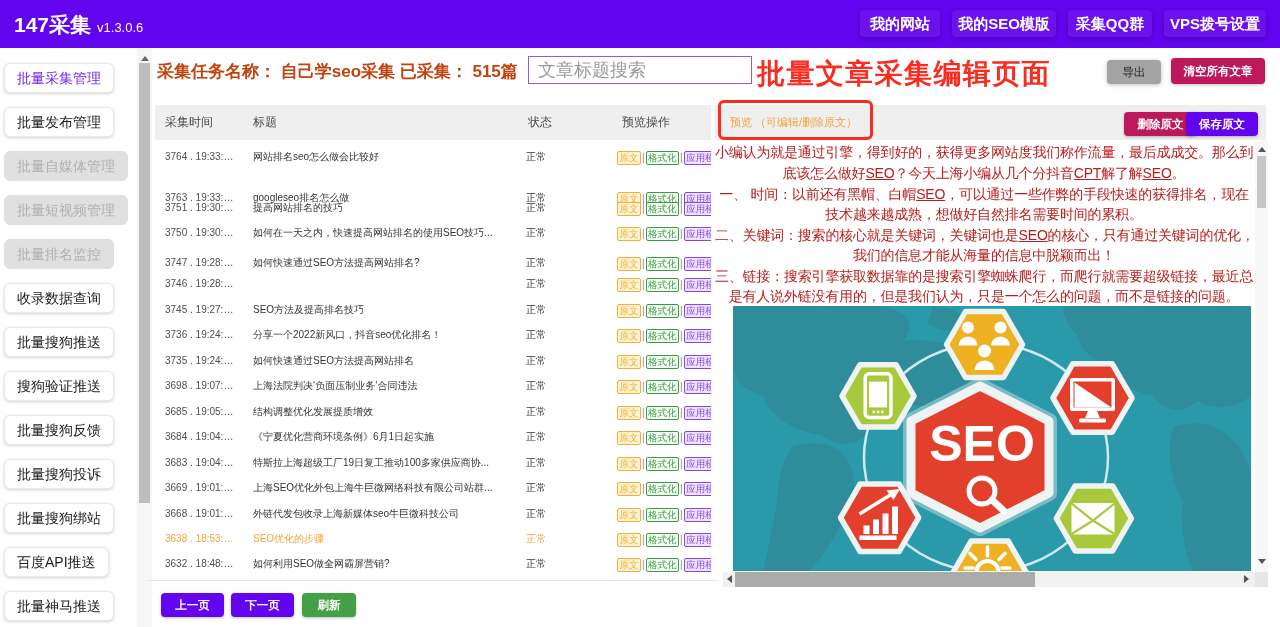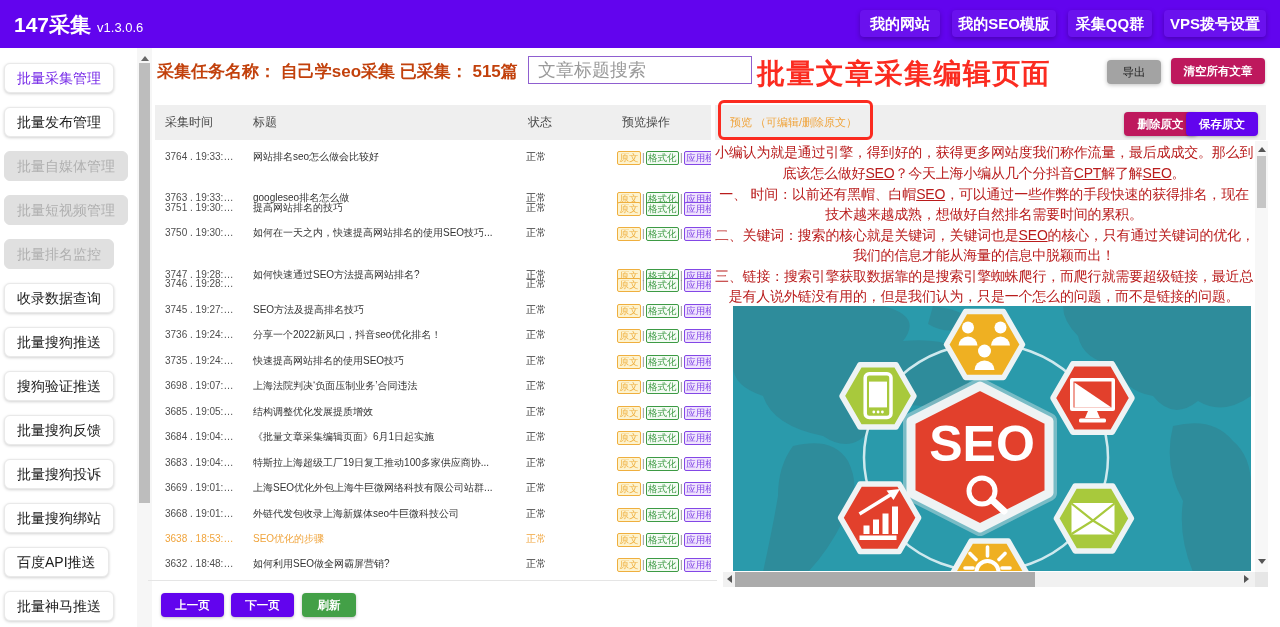--- a/index.html
+++ b/index.html
@@ -130,21 +130,21 @@
       <span class="ti">提高网站排名的技巧</span>
       <span class="st">正常</span>
       <span class="ops"><span class="tag tagO">原文</span><span class="sep">|</span><span class="tag tagG">格式化</span><span class="sep">|</span><span class="tag tagP">应用模板</span></span>
     </div>
   <div class="row" style="top:80px;">
       <span class="tm">3750 . 19:30:…</span>
       <span class="ti">如何在一天之内，快速提高网站排名的使用SEO技巧...</span>
       <span class="st">正常</span>
       <span class="ops"><span class="tag tagO">原文</span><span class="sep">|</span><span class="tag tagG">格式化</span><span class="sep">|</span><span class="tag tagP">应用模板</span></span>
     </div>
-  <div class="row" style="top:122px;">
+  <div class="row" style="top:110px;">
       <span class="tm">3747 . 19:28:…</span>
       <span class="ti">如何快速通过SEO方法提高网站排名?</span>
       <span class="st">正常</span>
       <span class="ops"><span class="tag tagO">原文</span><span class="sep">|</span><span class="tag tagG">格式化</span><span class="sep">|</span><span class="tag tagP">应用模板</span></span>
     </div>
   <div class="row" style="top:131px;">
       <span class="tm">3746 . 19:28:…</span>
       <span class="st">正常</span>
       <span class="ops"><span class="tag tagO">原文</span><span class="sep">|</span><span class="tag tagG">格式化</span><span class="sep">|</span><span class="tag tagP">应用模板</span></span>
     </div>
@@ -155,39 +155,39 @@
       <span class="ops"><span class="tag tagO">原文</span><span class="sep">|</span><span class="tag tagG">格式化</span><span class="sep">|</span><span class="tag tagP">应用模板</span></span>
     </div>
   <div class="row" style="top:182px;">
       <span class="tm">3736 . 19:24:…</span>
       <span class="ti">分享一个2022新风口，抖音seo优化排名！</span>
       <span class="st">正常</span>
       <span class="ops"><span class="tag tagO">原文</span><span class="sep">|</span><span class="tag tagG">格式化</span><span class="sep">|</span><span class="tag tagP">应用模板</span></span>
     </div>
   <div class="row" style="top:208px;">
       <span class="tm">3735 . 19:24:…</span>
-      <span class="ti">快速提高网站排名的使用SEO技巧</span>
+      <span class="ti">如何快速通过SEO方法提高网站排名</span>
       <span class="st">正常</span>
       <span class="ops"><span class="tag tagO">原文</span><span class="sep">|</span><span class="tag tagG">格式化</span><span class="sep">|</span><span class="tag tagP">应用模板</span></span>
     </div>
   <div class="row" style="top:233px;">
       <span class="tm">3698 . 19:07:…</span>
       <span class="ti">上海法院判决‘负面压制业务’合同违法</span>
       <span class="st">正常</span>
       <span class="ops"><span class="tag tagO">原文</span><span class="sep">|</span><span class="tag tagG">格式化</span><span class="sep">|</span><span class="tag tagP">应用模板</span></span>
     </div>
   <div class="row" style="top:259px;">
       <span class="tm">3685 . 19:05:…</span>
       <span class="ti">结构调整优化发展提质增效</span>
       <span class="st">正常</span>
       <span class="ops"><span class="tag tagO">原文</span><span class="sep">|</span><span class="tag tagG">格式化</span><span class="sep">|</span><span class="tag tagP">应用模板</span></span>
     </div>
   <div class="row" style="top:284px;">
       <span class="tm">3684 . 19:04:…</span>
-      <span class="ti">《批量文章采集编辑页面》6月1日起实施</span>
+      <span class="ti">《宁夏优化营商环境条例》6月1日起实施</span>
       <span class="st">正常</span>
       <span class="ops"><span class="tag tagO">原文</span><span class="sep">|</span><span class="tag tagG">格式化</span><span class="sep">|</span><span class="tag tagP">应用模板</span></span>
     </div>
   <div class="row" style="top:310px;">
       <span class="tm">3683 . 19:04:…</span>
       <span class="ti">特斯拉上海超级工厂19日复工推动100多家供应商协...</span>
       <span class="st">正常</span>
       <span class="ops"><span class="tag tagO">原文</span><span class="sep">|</span><span class="tag tagG">格式化</span><span class="sep">|</span><span class="tag tagP">应用模板</span></span>
     </div>
   <div class="row" style="top:335px;">

